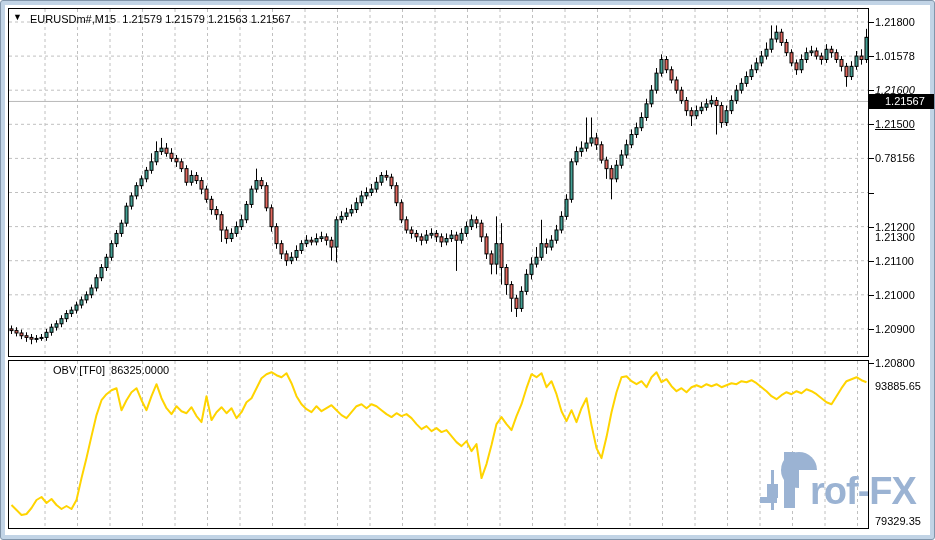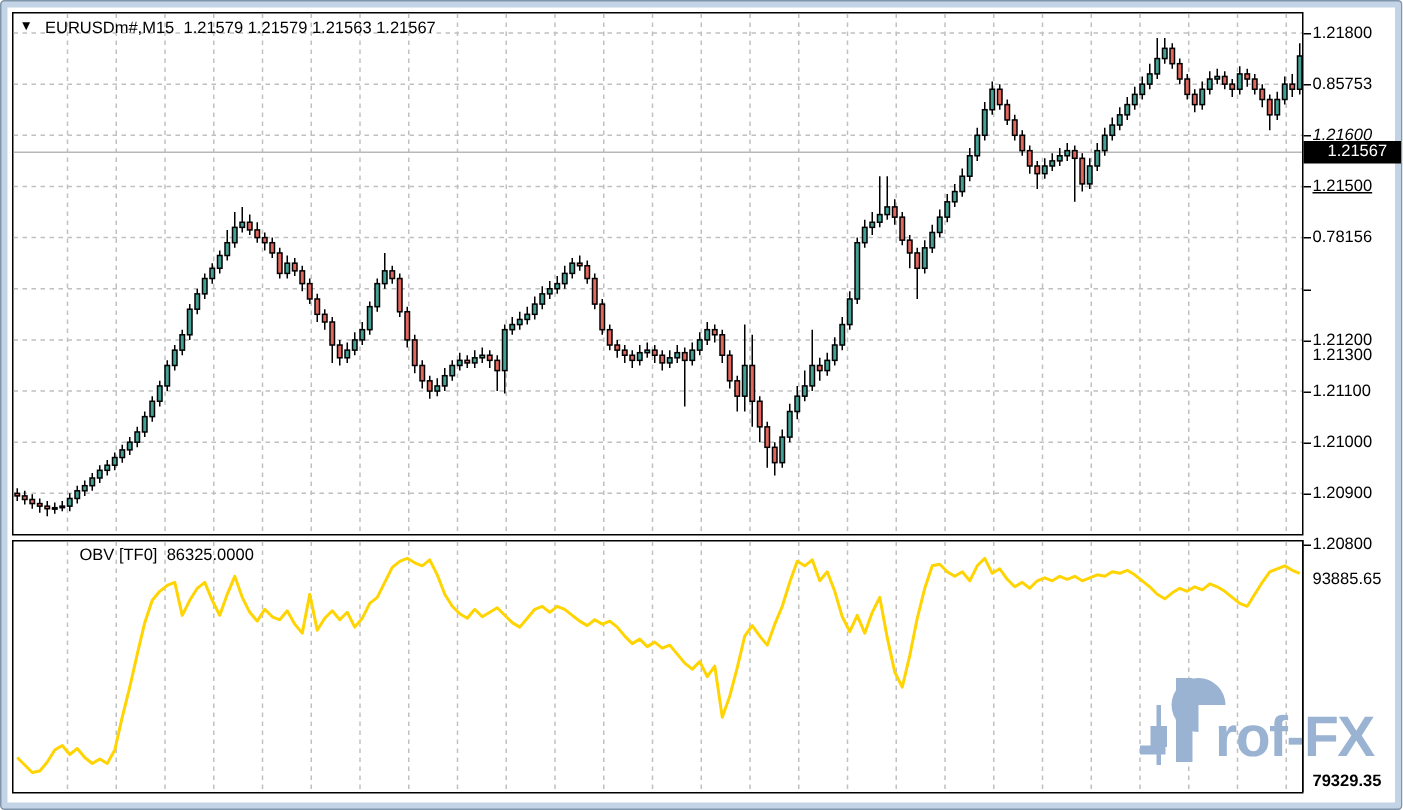--- a/index.html
+++ b/index.html
@@ -447,21 +447,21 @@
 </div>
 
 <span class="dropdown">▼</span>
 <span class="chart-title"><span>EURUSDm#,M15</span>&nbsp;&nbsp;<span>1.21579 1.21579 1.21563 1.21567</span></span>
 
 <span class="obv-label"><span>OBV [TF0]</span>&nbsp;&nbsp;<span>86325.0000</span></span>
 
 <div class="axis" id="price-axis">
     <div class="axis-label" style="top: 15px;">1.21800</div>
     <div class="axis-tick" style="top: 22px;"></div>
-    <div class="axis-label" style="top: 49.1px;">0.85753</div>
+    <div class="axis-label" style="top: 49.1px;">1.01578</div>
     <div class="axis-tick" style="top: 56.1px;"></div>
     <div class="axis-label" style="top: 83.2px; font-style: italic;">1.21600</div>
     <div class="axis-tick" style="top: 90.2px;"></div>
     <div class="axis-label" style="top: 117.3px; text-decoration: underline;">1.21500</div>
     <div class="axis-tick" style="top: 124.3px;"></div>
     <div class="axis-label" style="top: 151.4px;">0.78156</div>
     <div class="axis-tick" style="top: 158.4px;"></div>
     <div class="axis-label" style="top: 185.5px; margin-top: 44px;">1.21300</div>
     <div class="axis-tick" style="top: 192.5px;"></div>
     <div class="axis-label" style="top: 219.6px;">1.21200</div>
@@ -472,21 +472,21 @@
     <div class="axis-tick" style="top: 294.8px;"></div>
     <div class="axis-label" style="top: 321.9px;">1.20900</div>
     <div class="axis-tick" style="top: 328.9px;"></div>
     <div class="axis-label" style="top: 356px;">1.20800</div>
     <div class="axis-tick" style="top: 363px;"></div>
   </div>
 
 <div class="price-badge" id="price-badge" style="top: 94.453px;">1.21567</div>
 
 <div class="obv-axis-label" id="obv-max" style="top:379px;">93885.65</div>
-<div class="obv-axis-label" id="obv-min" style="top:514px;font-weight:bold;">79329.35</div>
+<div class="obv-axis-label" id="obv-min" style="top:514px;">79329.35</div>
 
 <div class="watermark">
   <svg width="178" height="84" viewBox="0 0 178 84">
     <g id="wm-g" fill="#9bb3d3">
       <rect x="2" y="57" width="17" height="6"></rect>
       <rect x="13" y="30" width="3" height="40"></rect>
       <rect x="9" y="44" width="11" height="14"></rect>
       <rect x="26" y="12" width="11" height="56"></rect>
       <circle cx="41" cy="30" r="18"></circle>
       <rect x="41" y="30" width="20" height="20" fill="#ffffff"></rect>

